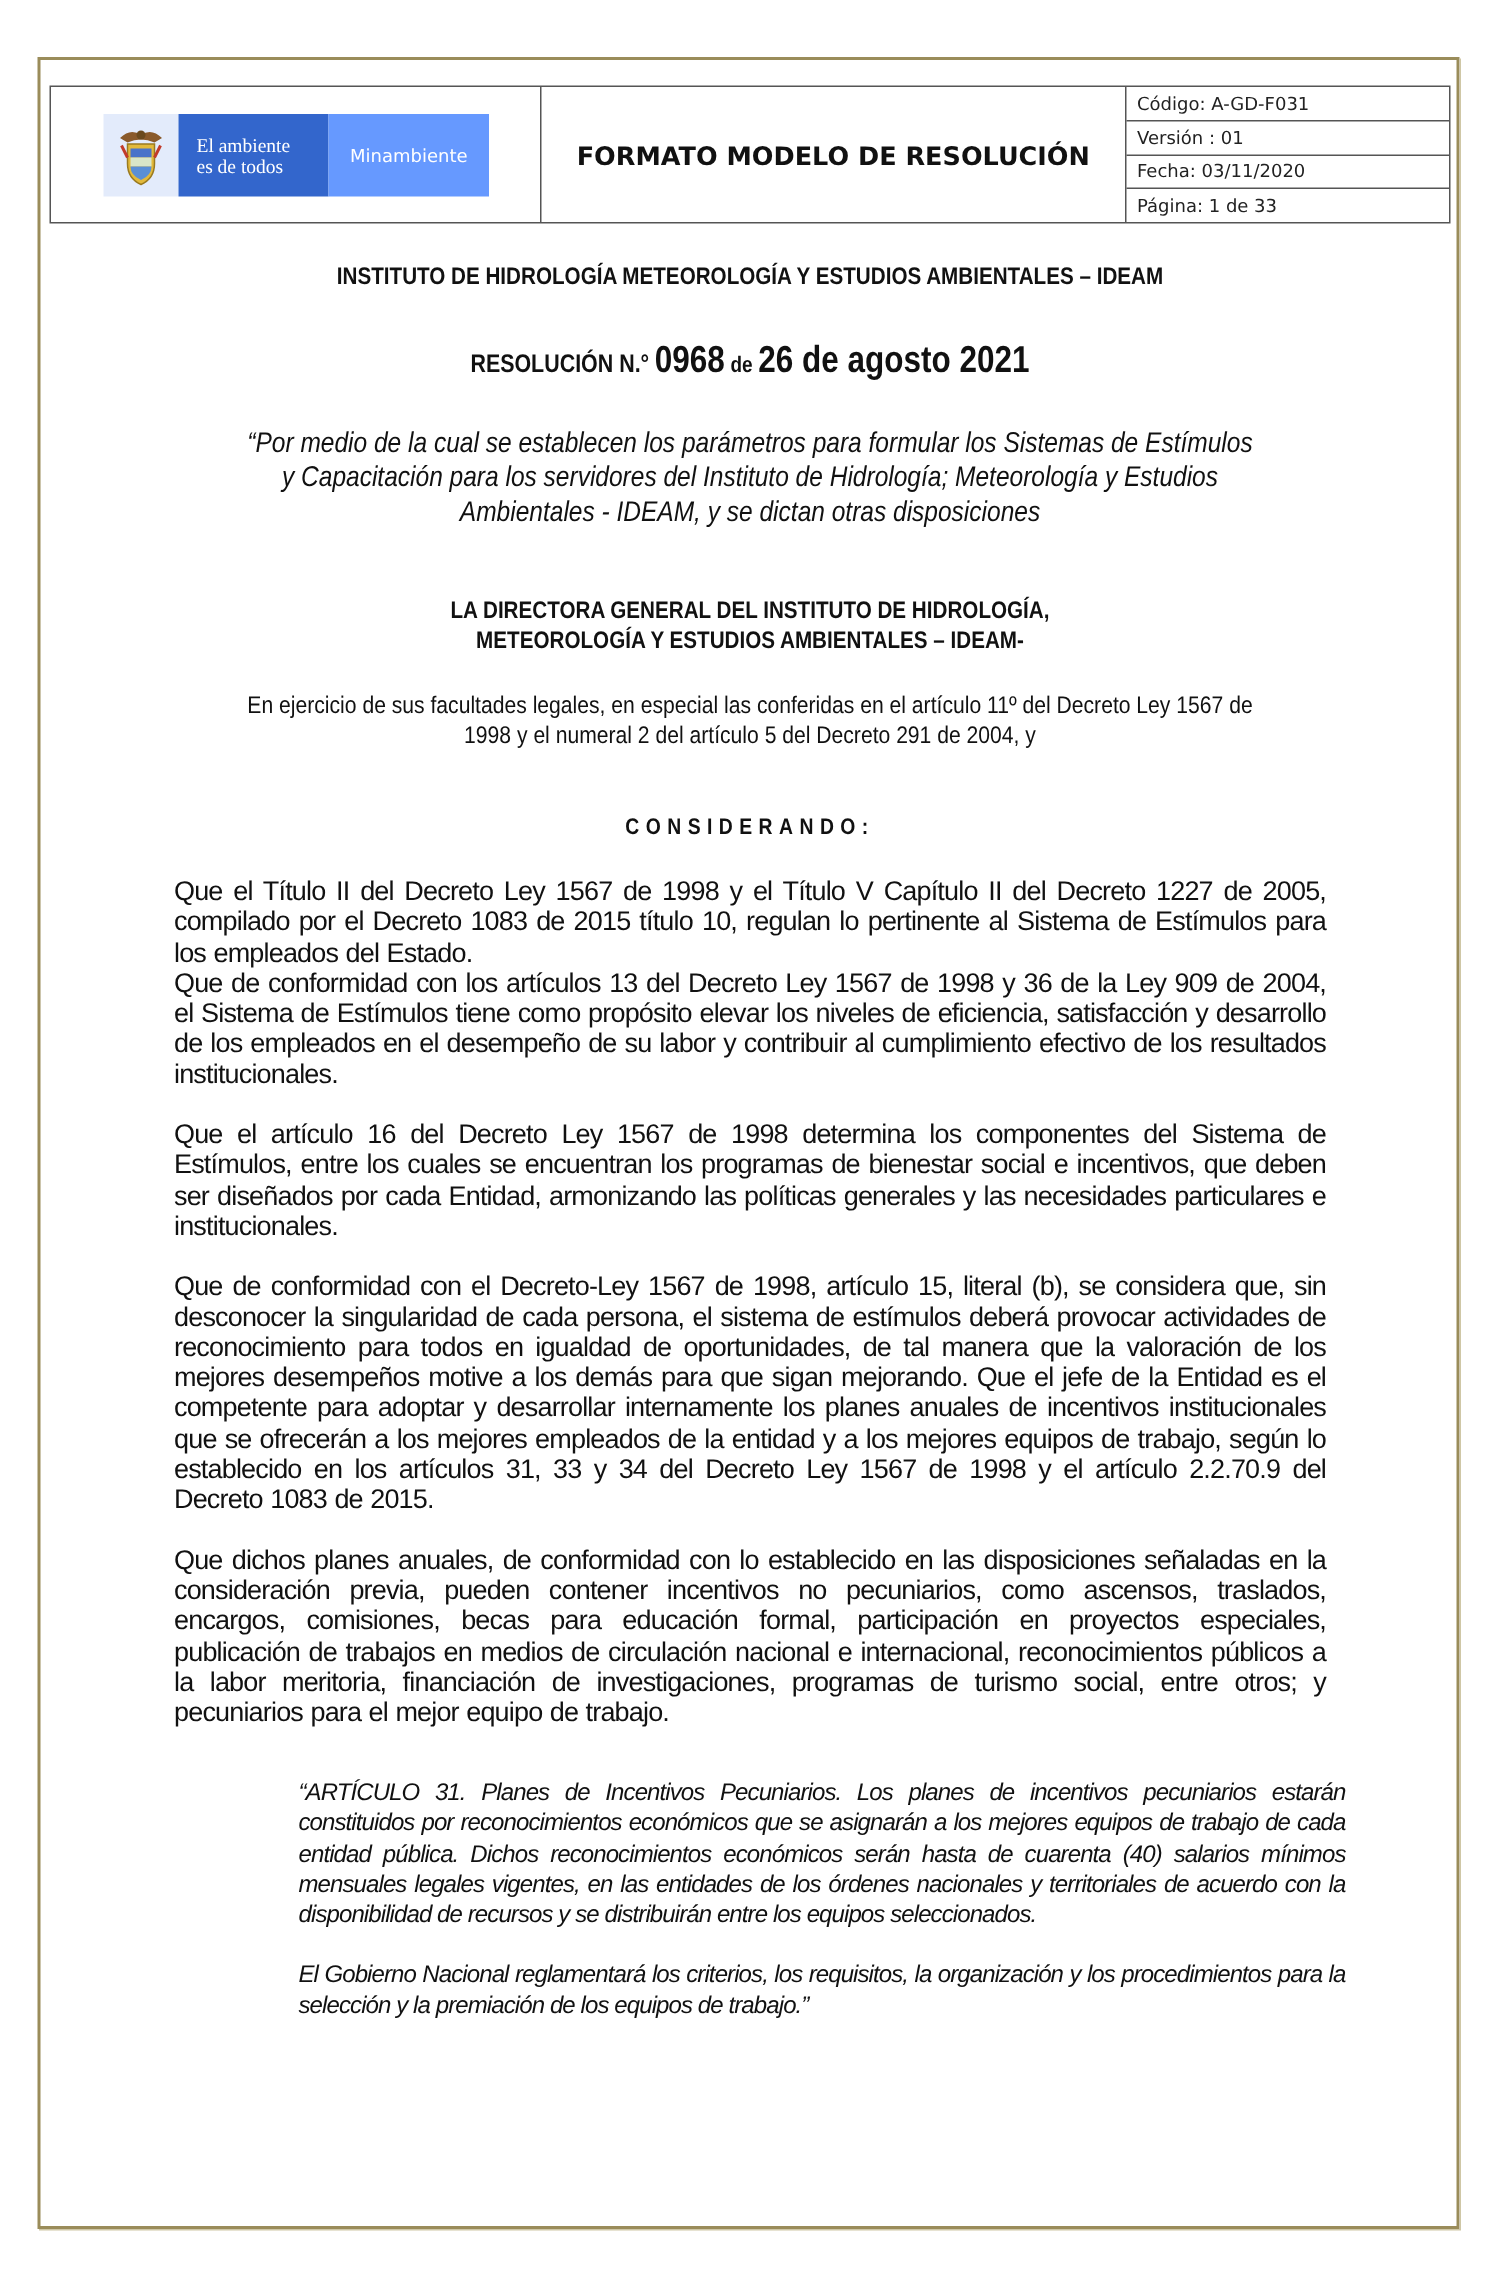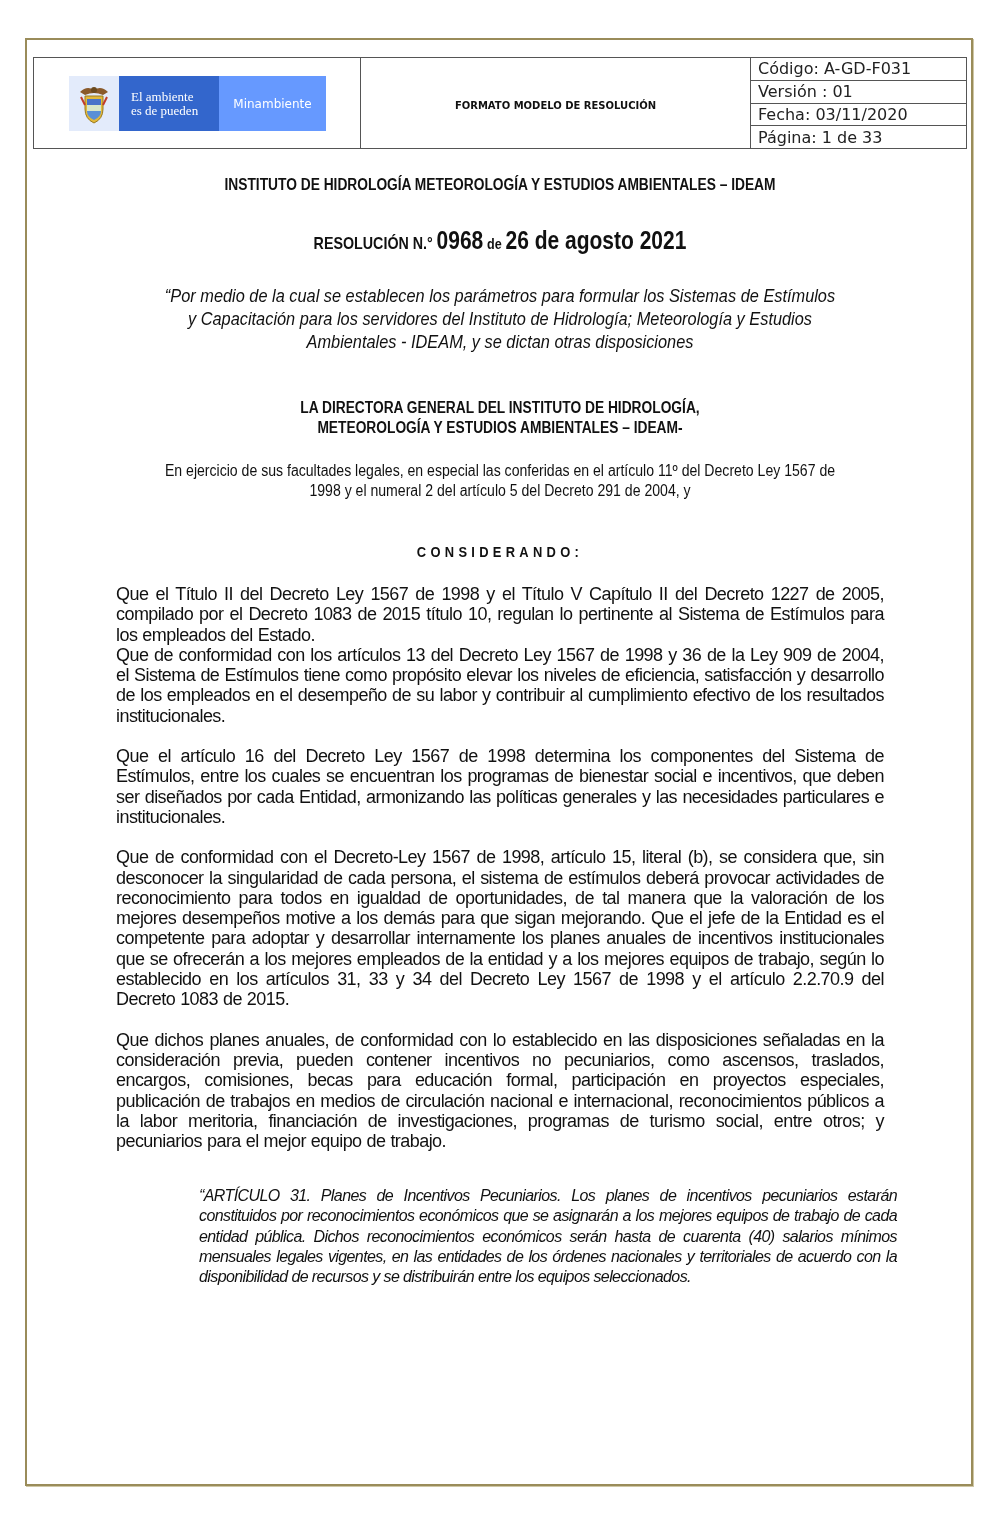--- a/index.html
+++ b/index.html
@@ -8,24 +8,24 @@
       position: absolute; left: 25px; top: 38px; width: 948px; height: 1448px;
       border: 2px solid #9a8c5a; box-shadow: 1px 1px 0 #cfc7a6;
       box-sizing: border-box;
     }
     .header-table {
       position: absolute; left: 33px; top: 57px; width: 934px; height: 92px;
       border: 1px solid #555; box-sizing: border-box; display: flex;
     }
     .header-logo-cell { width: 326px; border-right: 1px solid #555; position: relative; }
     .header-title-cell { width: 389px; border-right: 1px solid #555; display: flex; align-items: center; justify-content: center; }
-    .header-title { font-family: "DejaVu Sans", sans-serif; font-weight: bold; font-size: 10px; letter-spacing: 0; margin-top: 4px; }
+    .header-title { font-family: "DejaVu Sans", sans-serif; font-weight: bold; font-size: 17px; letter-spacing: 0; margin-top: 4px; }
     .header-meta-cell { flex: 1; display: flex; flex-direction: column; }
     .meta-row {
-      flex: 1; border-bottom: 1px solid #555; font-family: "DejaVu Sans", sans-serif; font-size: 16px;
+      flex: 1; border-bottom: 1px solid #555; font-family: "DejaVu Sans", sans-serif; font-size: 12px;
       padding-left: 7px; display: flex; align-items: center; color: #222;
     }
     .meta-row:last-child { border-bottom: none; }
     .logo {
       position: absolute; left: 35px; top: 18px; width: 257px; height: 55px; display: flex;
     }
     .logo-shield { width: 50px; background: #e3ebfb; display: flex; align-items: center; justify-content: center; }
     .logo-brand { width: 100px; background: #3366cc; color: #fff; font-family: Liberation Serif, serif; font-size: 13px; line-height: 14px; display: flex; flex-direction: column; justify-content: center; padding-left: 12px; box-sizing: border-box; }
     .logo-ministry { flex: 1; background: #6699ff; color: #fff; font-family: "DejaVu Sans", sans-serif; font-size: 12px; display: flex; align-items: center; justify-content: center; }
     .center { position: absolute; left: 0; width: 1000px; text-align: center; }
@@ -72,21 +72,21 @@
           <circle cx="17" cy="7" r="3" fill="#6b4a1e"></circle>
           <path d="M8 13 H26 V26 Q26 36 17 40 Q8 36 8 26 Z" fill="#e2b93b" stroke="#9a7a20" stroke-width="1"></path>
           <rect x="10" y="16" width="14" height="6" fill="#4a73c9"></rect>
           <rect x="10" y="22" width="14" height="6" fill="#d9e6c8"></rect>
           <path d="M10 28 H24 Q24 34 17 37 Q10 34 10 28 Z" fill="#5a8fd6"></path>
           <path d="M4 14 L8 22 M30 14 L26 22" stroke="#c23b2a" stroke-width="2"></path>
         </svg>
       </div>
       <div class="logo-brand">
         <span>El ambiente</span>
-        <span>es de pueden</span>
+        <span>es de todos</span>
       </div>
       <div class="logo-ministry">
         <span>Minambiente</span>
       </div>
     </div>
   </div>
   <div class="header-title-cell">
     <span class="header-title">FORMATO MODELO DE RESOLUCIÓN</span>
   </div>
   <div class="header-meta-cell">
@@ -120,13 +120,14 @@
 <div class="body-text" style="top:584px;">
   <p class="para tight">Que el Título II del Decreto Ley 1567 de 1998 y el Título V Capítulo II del Decreto 1227 de 2005, compilado por el Decreto 1083 de 2015 título 10, regulan lo pertinente al Sistema de Estímulos para los empleados del Estado.</p>
   <p class="para">Que de conformidad con los artículos 13 del Decreto Ley 1567 de 1998 y 36 de la Ley 909 de 2004, el Sistema de Estímulos tiene como propósito elevar los niveles de eficiencia, satisfacción y desarrollo de los empleados en el desempeño de su labor y contribuir al cumplimiento efectivo de los resultados institucionales.</p>
   <p class="para">Que el artículo 16 del Decreto Ley 1567 de 1998 determina los componentes del Sistema de Estímulos, entre los cuales se encuentran los programas de bienestar social e incentivos, que deben ser diseñados por cada Entidad, armonizando las políticas generales y las necesidades particulares e institucionales.</p>
   <p class="para">Que de conformidad con el Decreto-Ley 1567 de 1998, artículo 15, literal (b), se considera que, sin desconocer la singularidad de cada persona, el sistema de estímulos deberá provocar actividades de reconocimiento para todos en igualdad de oportunidades, de tal manera que la valoración de los mejores desempeños motive a los demás para que sigan mejorando. Que el jefe de la Entidad es el competente para adoptar y desarrollar internamente los planes anuales de incentivos institucionales que se ofrecerán a los mejores empleados de la entidad y a los mejores equipos de trabajo, según lo establecido en los artículos 31, 33 y 34 del Decreto Ley 1567 de 1998 y el artículo 2.2.70.9 del Decreto 1083 de 2015.</p>
   <p class="para">Que dichos planes anuales, de conformidad con lo establecido en las disposiciones señaladas en la consideración previa, pueden contener incentivos no pecuniarios, como ascensos, traslados, encargos, comisiones, becas para educación formal, participación en proyectos especiales, publicación de trabajos en medios de circulación nacional e internacional, reconocimientos públicos a la labor meritoria, financiación de investigaciones, programas de turismo social, entre otros; y pecuniarios para el mejor equipo de trabajo.</p>
 </div>
 
 <div class="quote" style="top:1186px;">
   <p>“ARTÍCULO 31. Planes de Incentivos Pecuniarios. Los planes de incentivos pecuniarios estarán constituidos por reconocimientos económicos que se asignarán a los mejores equipos de trabajo de cada entidad pública. Dichos reconocimientos económicos serán hasta de cuarenta (40) salarios mínimos mensuales legales vigentes, en las entidades de los órdenes nacionales y territoriales de acuerdo con la disponibilidad de recursos y se distribuirán entre los equipos seleccionados.</p>
+  <p>El Gobierno Nacional reglamentará los criterios, los requisitos, la organización y los procedimientos para la selección y la premiación de los equipos de trabajo.”</p>
 </div>
 
 </body></html>

